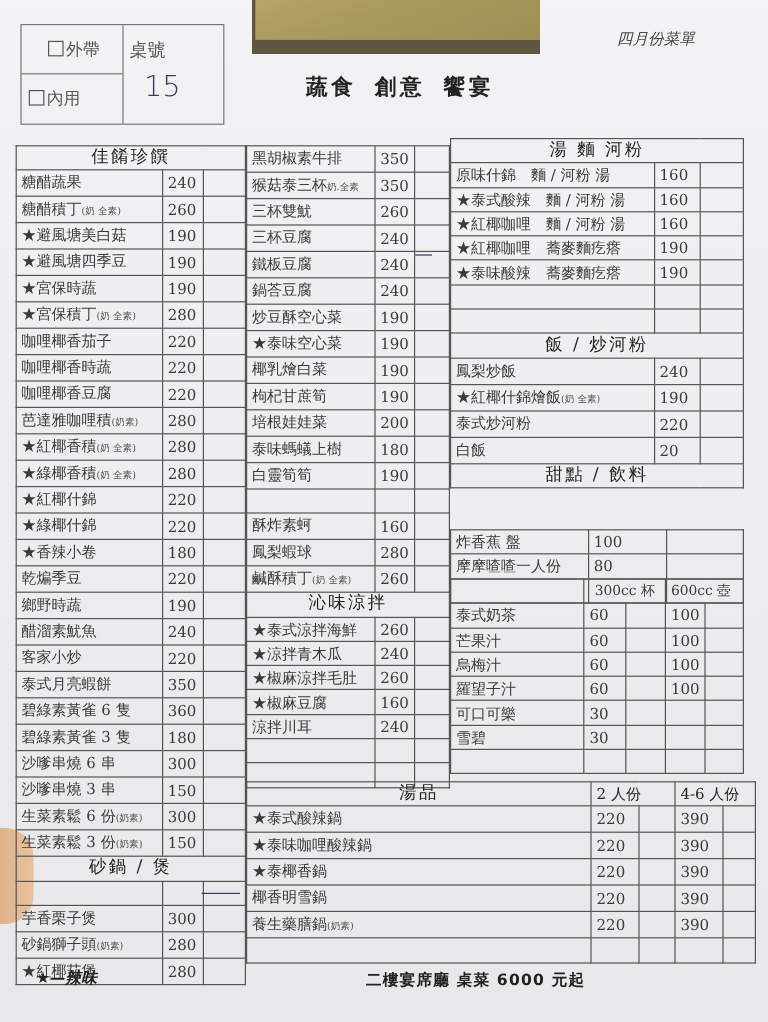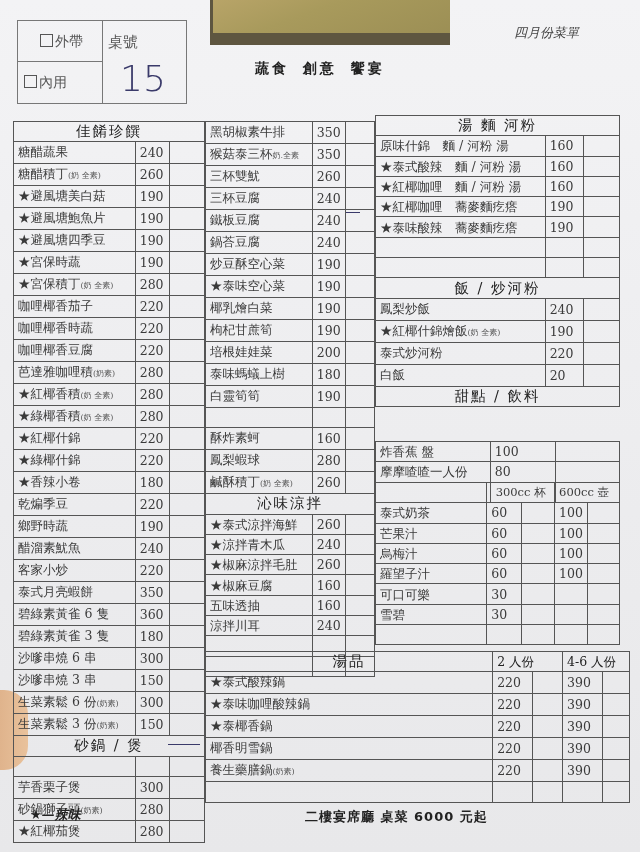--- a/index.html
+++ b/index.html
@@ -6,23 +6,23 @@
   body{width:640px;height:852px;overflow:hidden;background:#eeeef0;position:relative;
        font-family:"DejaVu Serif","Liberation Serif",serif;color:#3a3a3a;}
   .paper{position:absolute;left:0;top:0;width:640px;height:852px;
          background:linear-gradient(180deg,#f3f3f5 0%,#ececee 60%,#e8e8ea 100%);}
   .coaster{position:absolute;left:210px;top:0;width:240px;height:45px;
            background:linear-gradient(160deg,#b8a468 0%,#a89a5c 40%,#9c8f55 100%);
            border-bottom:12px solid #5e5640;border-left:3px solid #5e5640;box-sizing:border-box;}
   .order-box{position:absolute;left:17px;top:20px;width:168px;height:82px;border:1px solid #777;}
   .order-box .cell{position:absolute;font-size:14px;color:#555;}
   .chk{display:inline-block;width:11px;height:11px;border:1px solid #555;vertical-align:-1px;margin-right:2px;}
-  .title{position:absolute;left:255px;top:60px;font-size:14px;font-weight:bold;color:#222;letter-spacing:3px;word-spacing:6px;}
+  .title{position:absolute;left:255px;top:60px;font-size:18px;font-weight:bold;color:#222;letter-spacing:3px;word-spacing:6px;}
   .monthly{position:absolute;left:514px;top:24px;font-size:13px;font-style:italic;color:#444;font-family:"DejaVu Sans",sans-serif;}
-  .handwrite{position:absolute;left:120px;top:58px;font-size:36px;color:#3a3a6a;font-family:"DejaVu Sans",sans-serif;font-weight:200;}
+  .handwrite{position:absolute;left:120px;top:58px;font-size:24px;color:#3a3a6a;font-family:"DejaVu Sans",sans-serif;font-weight:200;}
   .grid{position:absolute;border-collapse:collapse;}
   .grid td{border:1px solid #555;height:19.3px;padding:0 4px;font-size:12.5px;white-space:nowrap;overflow:hidden;line-height:19px;}
   .grid td.hdr{text-align:center;font-size:14.5px;color:#222;letter-spacing:2px;}
   .grid td.num{text-align:left;}
   .note{font-size:8px;color:#555;}
   .footer-left{position:absolute;left:30px;top:806px;font-size:13px;font-weight:bold;color:#222;font-family:"DejaVu Sans",sans-serif;font-style:italic;}
   .footer-right{position:absolute;left:305px;top:808px;font-size:13px;font-weight:bold;color:#222;font-family:"DejaVu Sans",sans-serif;letter-spacing:1px;}
   .finger{position:absolute;left:-22px;top:690px;width:50px;height:80px;border-radius:24px;
           background:linear-gradient(90deg,#d8a880,#e9c29c);}
   .pen{position:absolute;height:1px;background:#3a3a6a;}
@@ -66,25 +66,20 @@
         <td><span>糖醋積丁</span><span class="note">(奶 全素)</span></td>
         <td class="num">260</td>
         <td></td>
       </tr>
       <tr>
         <td><span>★避風塘美白菇</span><span class="note"></span></td>
         <td class="num">190</td>
         <td></td>
       </tr>
       <tr>
-        <td><span>★避風塘鮑魚片</span><span class="note"></span></td>
-        <td class="num">190</td>
-        <td></td>
-      </tr>
-      <tr>
         <td><span>★避風塘四季豆</span><span class="note"></span></td>
         <td class="num">190</td>
         <td></td>
       </tr>
       <tr>
         <td><span>★宮保時蔬</span><span class="note"></span></td>
         <td class="num">190</td>
         <td></td>
       </tr>
       <tr>
@@ -331,25 +326,20 @@
         <td class="num">240</td>
         <td></td>
       </tr>
       <tr>
         <td><span>★椒麻涼拌毛肚</span></td>
         <td class="num">260</td>
         <td></td>
       </tr>
       <tr>
         <td><span>★椒麻豆腐</span></td>
-        <td class="num">160</td>
-        <td></td>
-      </tr>
-      <tr>
-        <td><span>五味透抽</span></td>
         <td class="num">160</td>
         <td></td>
       </tr>
       <tr>
         <td><span>涼拌川耳</span></td>
         <td class="num">240</td>
         <td></td>
       </tr>
       <tr>
         <td><span></span></td>

